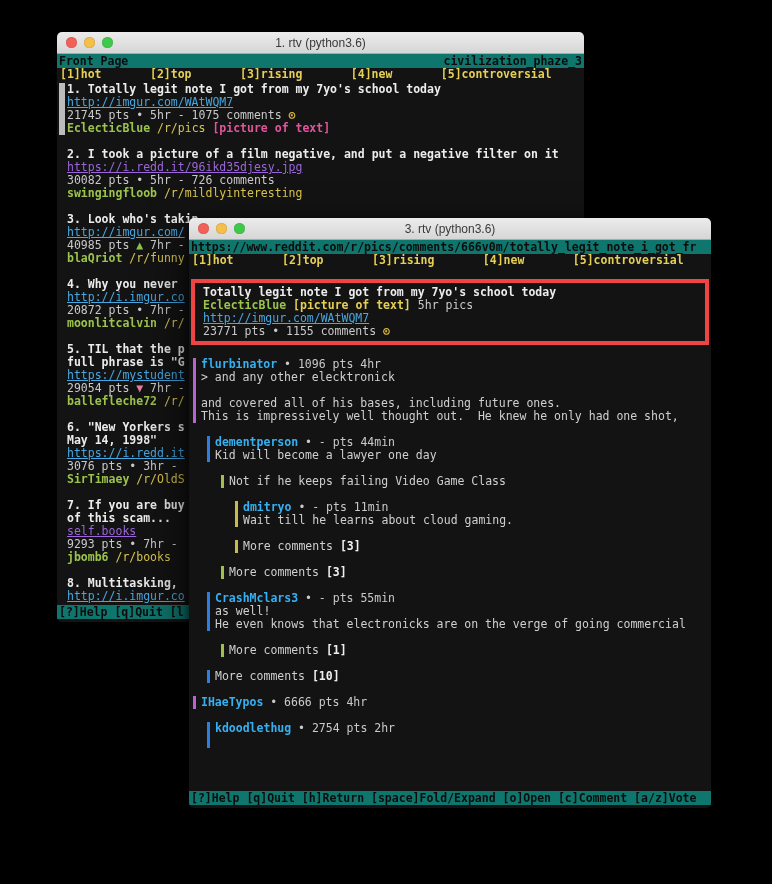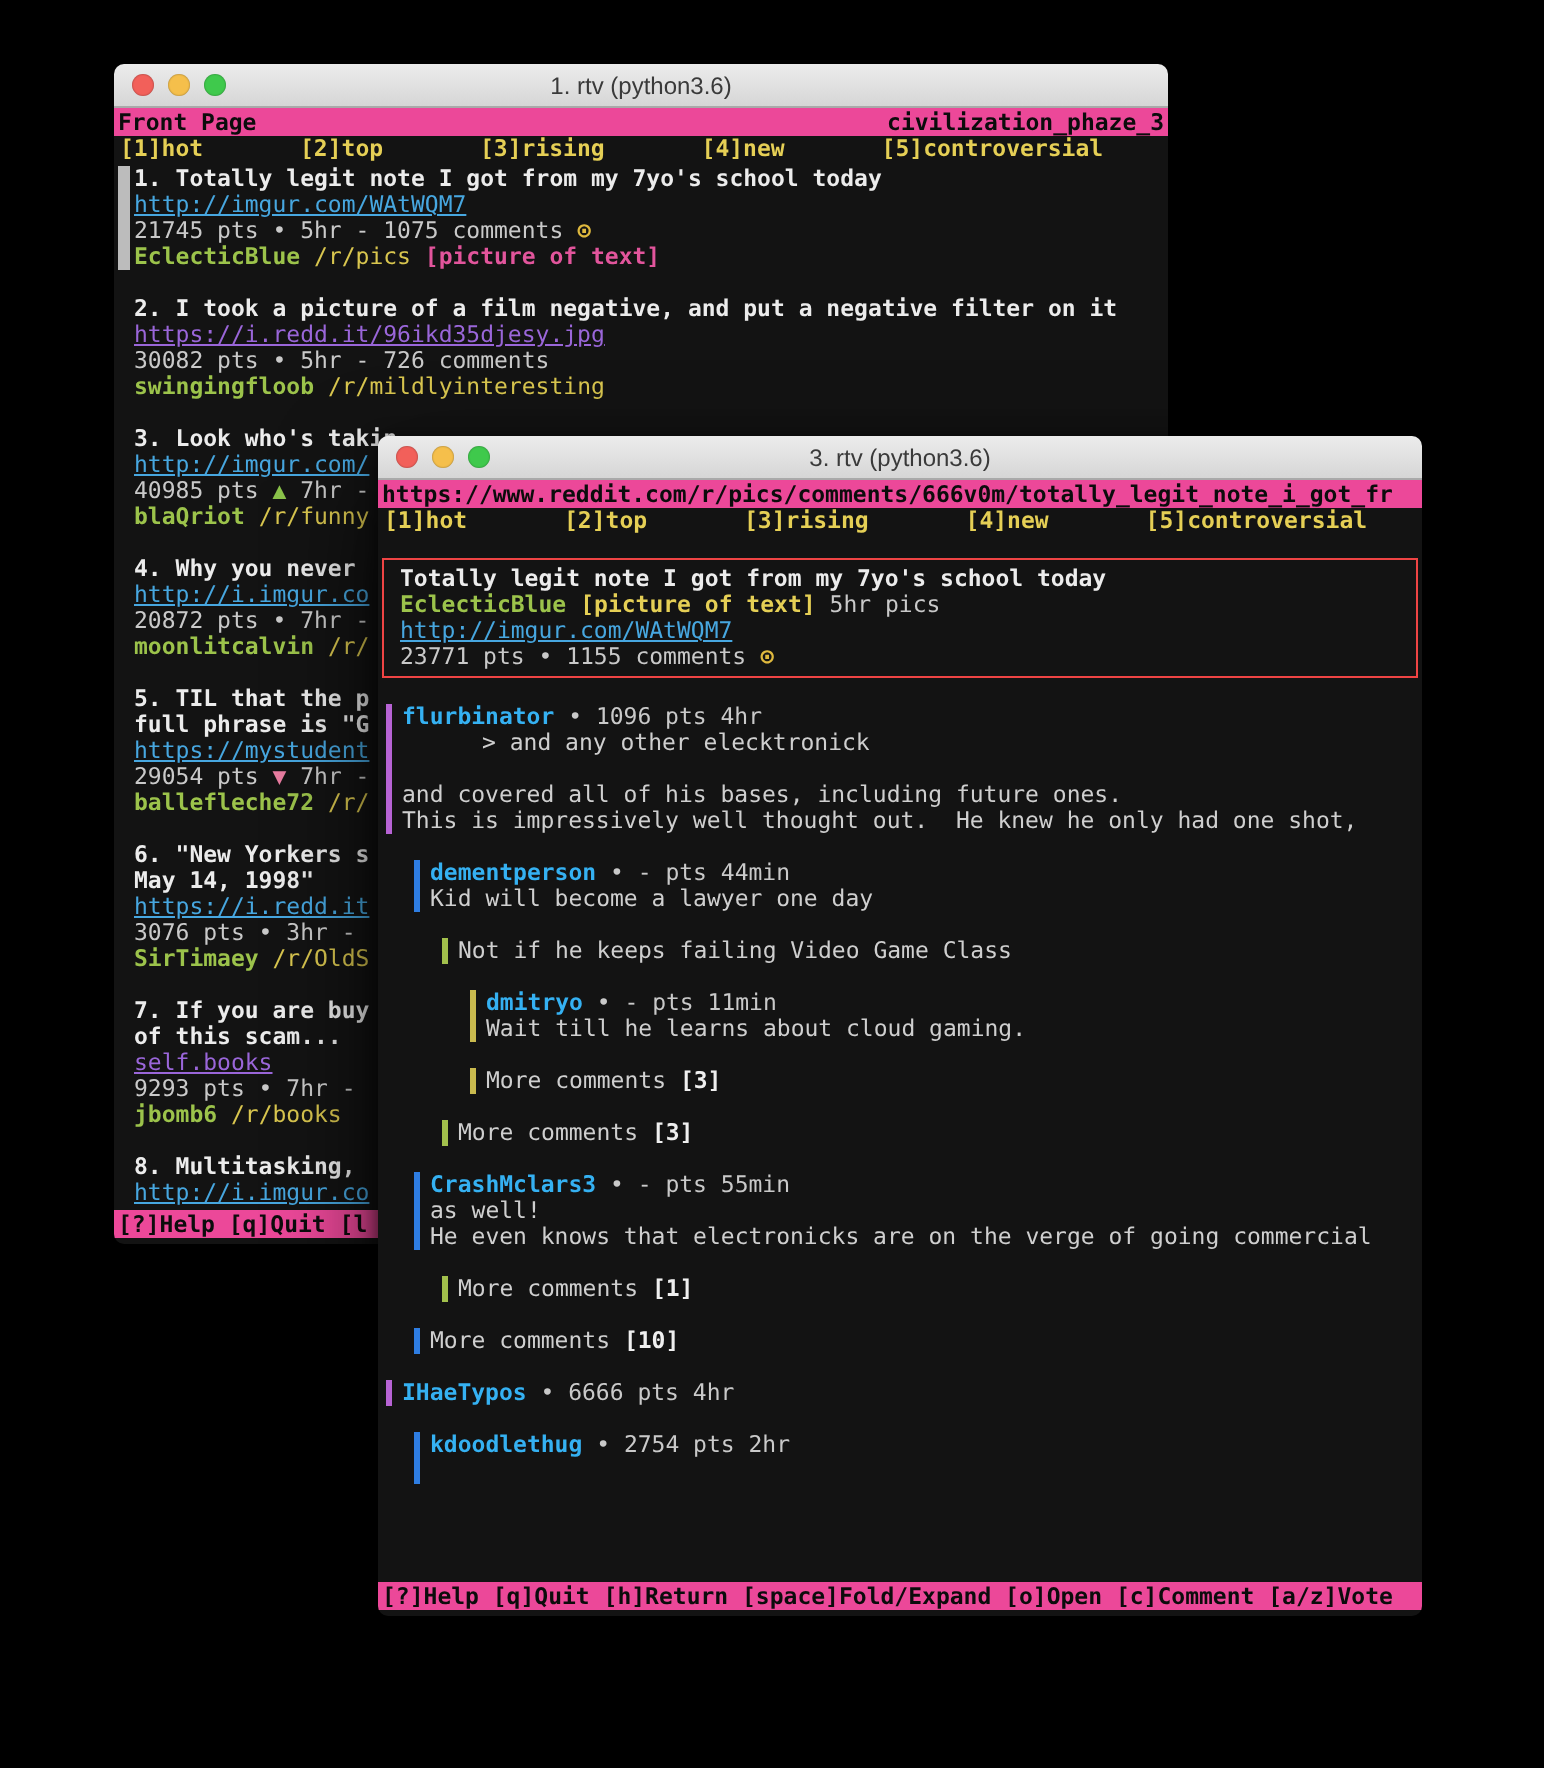--- a/index.html
+++ b/index.html
@@ -11,21 +11,21 @@
             background:linear-gradient(#ececec,#d6d6d6);border-bottom:1px solid #a9a9a9;
             display:flex;align-items:center;justify-content:center;}
   .titlebar .title{font-family:"Liberation Sans",sans-serif;font-size:12px;color:#3a3a3a;}
   .lights{position:absolute;left:9px;top:5px;display:flex;gap:7px;}
   .light{width:11px;height:11px;border-radius:50%;box-shadow:inset 0 0 1px rgba(0,0,0,.45);}
   .light.red{background:#f2605a;} .light.yellow{background:#f5bf4b;} .light.green{background:#3fc94c;}
 
   .term{background:#131313;display:flex;flex-direction:column;overflow:hidden;
         border-radius:0 0 5px 5px;padding-bottom:3px;
         font-size:11.5px;line-height:13px;color:#cfcfcf;}
-  .bar{background:#ec4899;color:#0c0c0c;font-weight:bold;white-space:pre;overflow:hidden;
+  .bar{background:#0f766e;color:#0c0c0c;font-weight:bold;white-space:pre;overflow:hidden;
        padding:0 2px;flex:0 0 auto;}
   .header-bar{height:14px;line-height:14px;display:flex;justify-content:space-between;}
   .url-bar{height:14px;line-height:14px;}
   .tabs{margin:0;height:13px;color:#e5cf55;font-weight:bold;white-space:pre;overflow:hidden;
         padding:0 0 0 3px;font-family:inherit;font-size:inherit;line-height:13px;flex:0 0 auto;}
   .content{flex:1 1 auto;overflow:hidden;padding-top:2px;}
   .status-bar{height:14px;line-height:14px;flex:0 0 auto;}
 
   
   .pline{height:13px;white-space:pre;overflow:hidden;position:relative;padding-left:10px;}
@@ -34,21 +34,21 @@
   .sg-link{color:#47a7e0;text-decoration:underline;}
   .sg-vlink{color:#9a66d9;text-decoration:underline;}
   .sg-meta{color:#c9c9c9;}
   .sg-user{color:#9cc34b;font-weight:bold;}
   .sg-sub{color:#d9c64f;}
   .sg-tag{color:#e2559c;font-weight:bold;}
   .sg-gold{color:#dfb93e;font-weight:bold;}
   .sg-up{color:#8bc34a;} .sg-down{color:#e87ca0;}
 
   
-  .sub-box{border:1px solid #ef4444;margin:10px 2px 0 2px;padding:3px 0 3px 0;}
+  .sub-box{border:4px solid #ef4444;margin:10px 2px 0 2px;padding:3px 0 3px 0;}
   .sline{height:13px;white-space:pre;overflow:hidden;padding-left:8px;}
   .sline.t{color:#ececec;font-weight:bold;}
   .s-tag{color:#e5cf55;font-weight:bold;margin-left:7px;}
   .s-info{color:#c9c9c9;margin-left:7px;}
   .s-stats{color:#c9c9c9;}
   .sub-box .sg-gold{margin-left:7px;}
   .gapline{height:13px;}
 
   
   .cline{display:flex;height:13px;white-space:pre;overflow:hidden;}
@@ -147,21 +147,21 @@
       <div class="content">
         <div class="sub-box">
           <div class="sline t">Totally legit note I got from my 7yo's school today</div>
           <div class="sline"><span class="sg-user">EclecticBlue</span><span class="s-tag">[picture of text]</span><span class="s-info">5hr pics</span></div>
           <div class="sline"><span class="sg-link">http://imgur.com/WAtWQM7</span></div>
           <div class="sline"><span class="s-stats">23771 pts • 1155 comments</span><span class="sg-gold">⊙</span></div>
         </div>
         <div class="gapline"></div>
         <div id="w3-comments">
             <div class="cline" style="margin-left: 4px;"><span class="cbar" style="background: rgb(183, 99, 212);"></span><span class="ctext"><span class="c-author">flurbinator</span><span class="c-meta"> • 1096 pts 4hr</span></span></div>
-            <div class="cline" style="margin-left: 4px; gap: 40px;"><span class="cbar" style="background: rgb(183, 99, 212);"></span><span class="ctext c-body">&gt; and any other elecktronick</span></div>
+            <div class="cline" style="margin-left: 4px;"><span class="cbar" style="background: rgb(183, 99, 212);"></span><span class="ctext c-body">&gt; and any other elecktronick</span></div>
             <div class="cline" style="margin-left: 4px;"><span class="cbar" style="background: rgb(183, 99, 212);"></span><span class="ctext c-body"></span></div>
             <div class="cline" style="margin-left: 4px;"><span class="cbar" style="background: rgb(183, 99, 212);"></span><span class="ctext c-body">and covered all of his bases, including future ones.</span></div>
             <div class="cline" style="margin-left: 4px;"><span class="cbar" style="background: rgb(183, 99, 212);"></span><span class="ctext c-body">This is impressively well thought out.  He knew he only had one shot,</span></div>
             <div class="gapline"></div>
             <div class="cline" style="margin-left: 18px;"><span class="cbar" style="background: rgb(46, 125, 226);"></span><span class="ctext"><span class="c-author">dementperson</span><span class="c-meta"> • - pts 44min</span></span></div>
             <div class="cline" style="margin-left: 18px;"><span class="cbar" style="background: rgb(46, 125, 226);"></span><span class="ctext c-body">Kid will become a lawyer one day</span></div>
             <div class="gapline"></div>
             <div class="cline" style="margin-left: 32px;"><span class="cbar" style="background: rgb(162, 192, 76);"></span><span class="ctext c-body">Not if he keeps failing Video Game Class</span></div>
             <div class="gapline"></div>
             <div class="cline" style="margin-left: 46px;"><span class="cbar" style="background: rgb(201, 186, 78);"></span><span class="ctext"><span class="c-author">dmitryo</span><span class="c-meta"> • - pts 11min</span></span></div>

